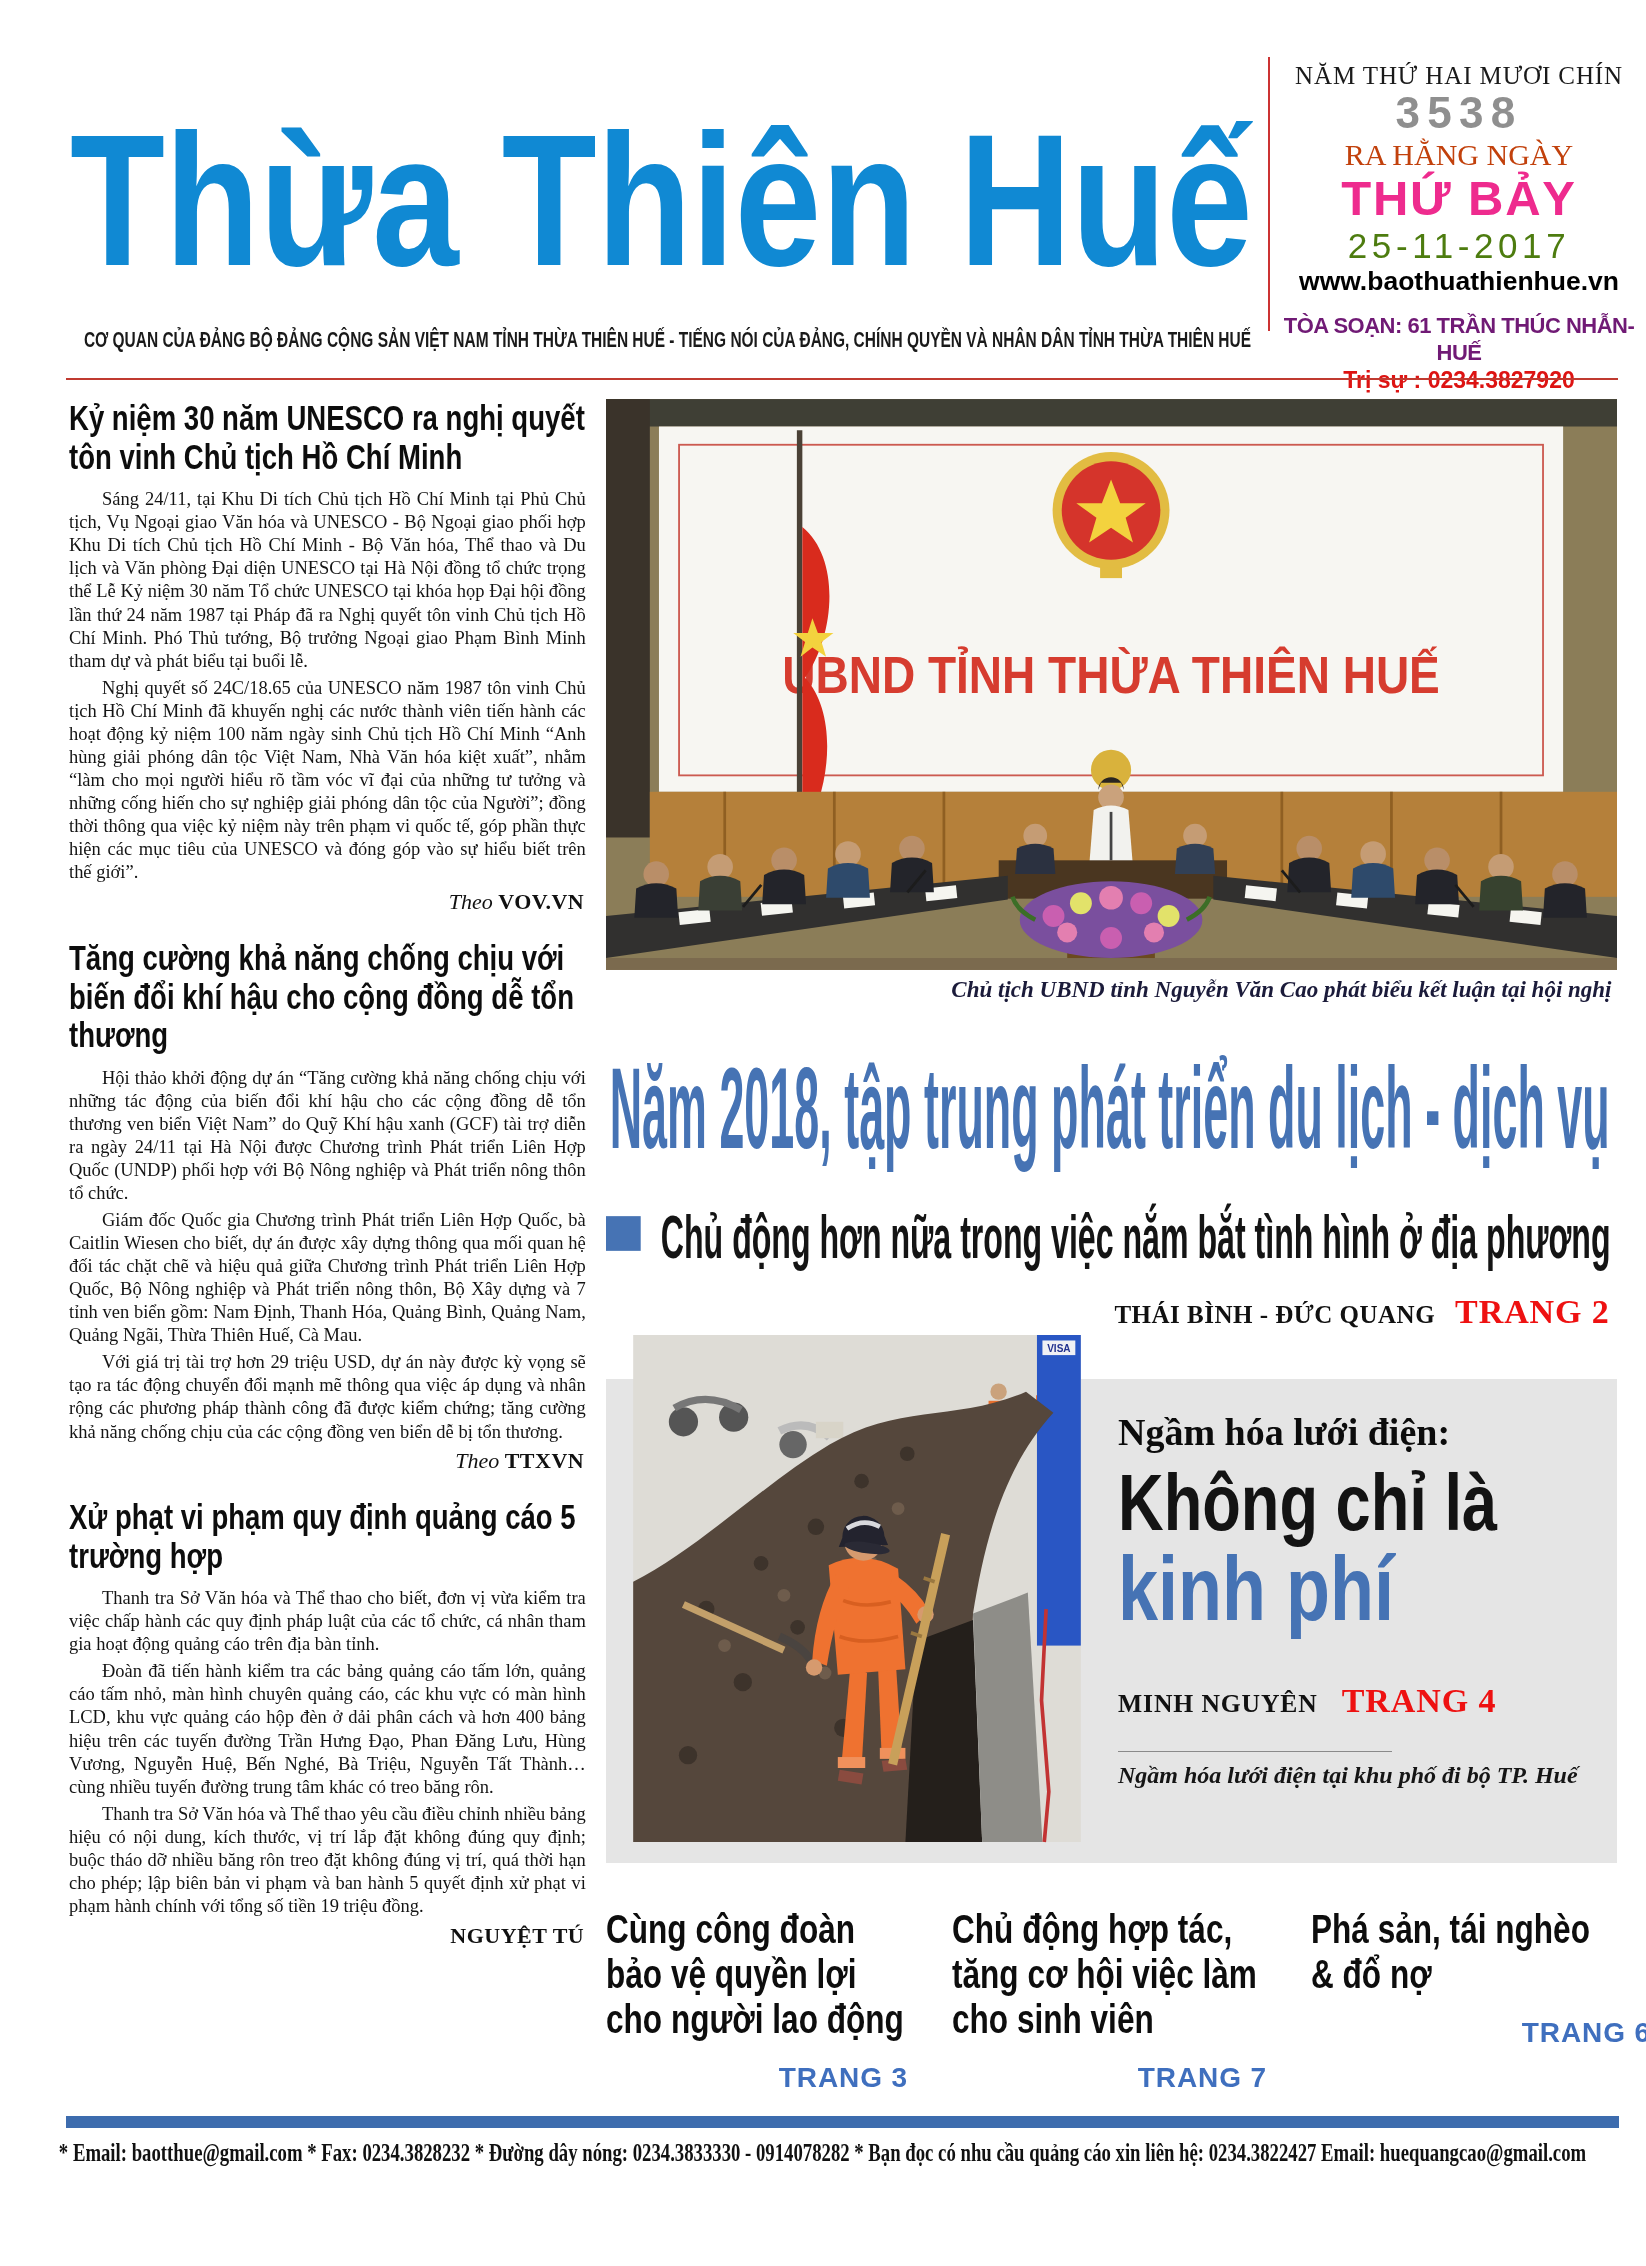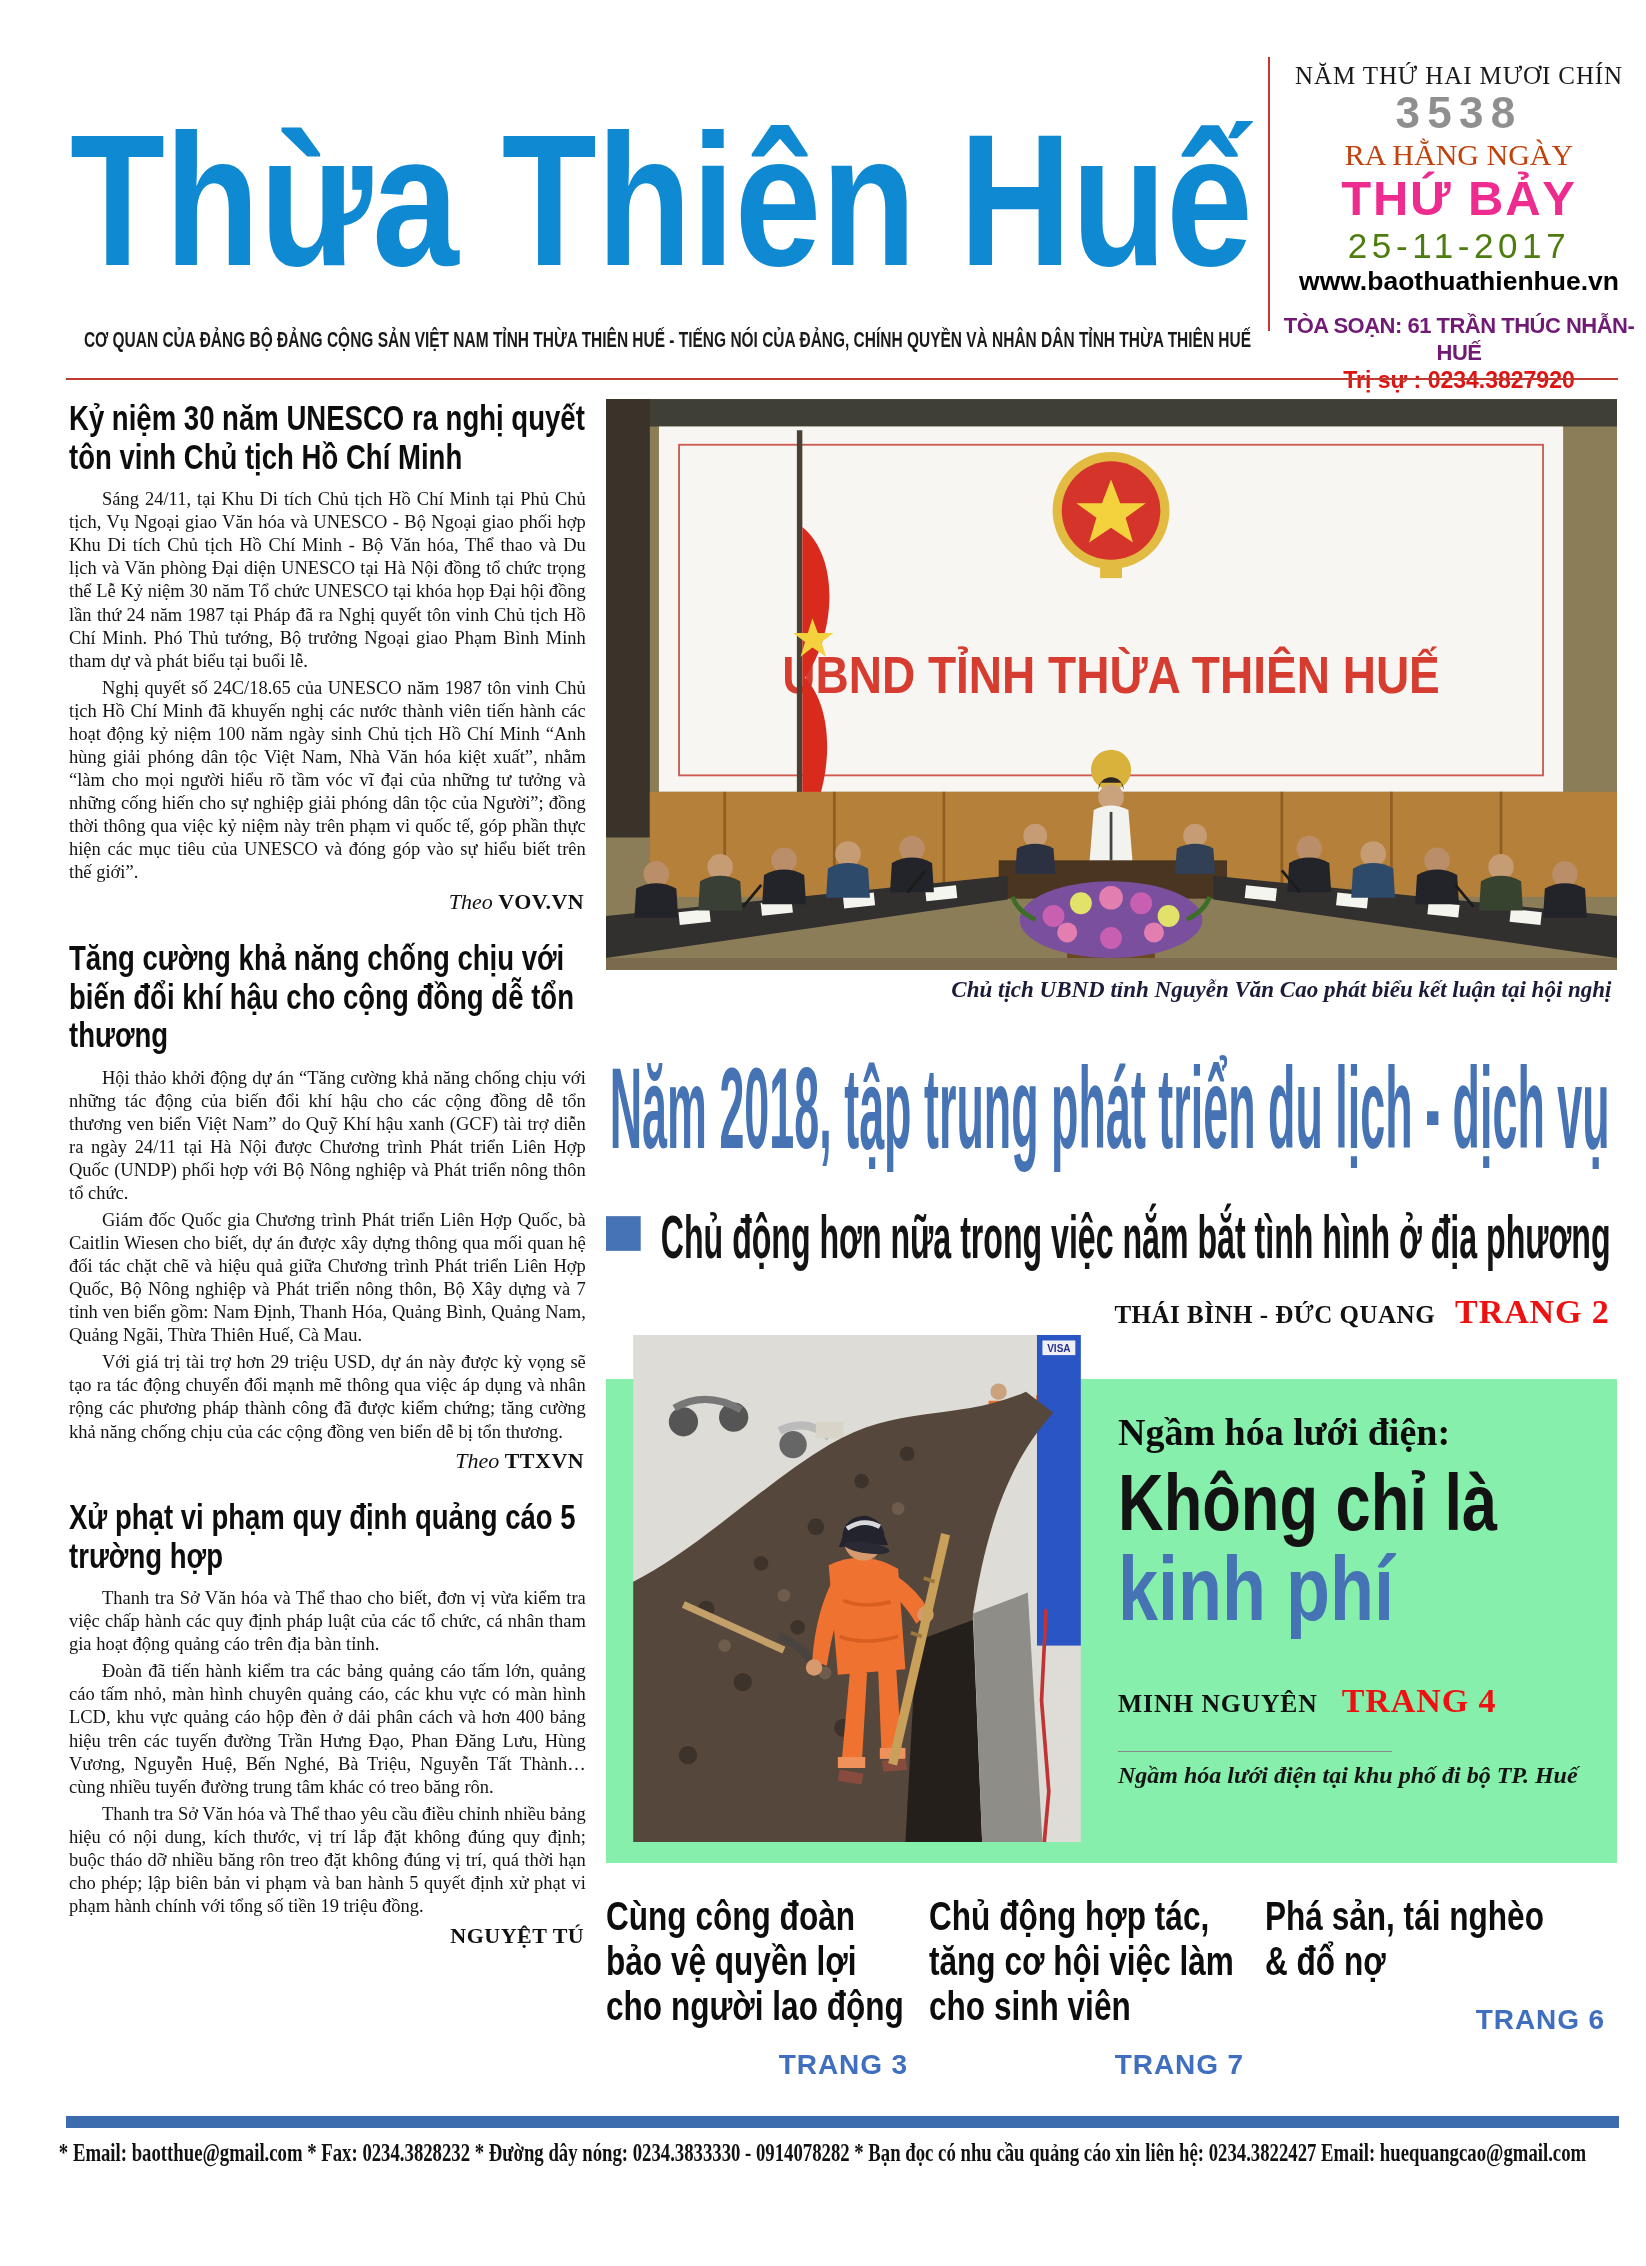--- a/index.html
+++ b/index.html
@@ -39,33 +39,33 @@
 
   
   .right-col{position:absolute;left:606px;top:399px;width:1011px;}
   .photo-caption{text-align:right;font-style:italic;font-weight:bold;font-size:23px;color:#1b1b3a;
                  margin:7.3px 5.5px 0 0;}
   .headline-svg{margin-top:5.5px;}
   .story-byline{text-align:right;margin:9.1px 7.3px 0 0;display:flex;justify-content:flex-end;align-items:baseline;gap:20px;}
   .story-authors{font-family:"Liberation Serif",serif;font-weight:bold;font-size:25px;letter-spacing:0.5px;color:#111;}
   .trang-red{font-family:"Liberation Serif",serif;font-weight:bold;font-size:34px;color:#ee1111;letter-spacing:0.9px;}
 
-  .feature-panel{position:relative;margin-top:48px;height:484px;background:#86efac;}
+  .feature-panel{position:relative;margin-top:48px;height:484px;background:#e5e5e5;}
   .worker-photo{position:absolute;left:27.4px;top:-44px;}
   .feature-text{position:absolute;left:512px;top:31px;width:475px;}
   .feature-kicker{font-family:"Liberation Serif",serif;font-weight:bold;font-size:38px;color:#0c0c0c;}
   .feature-title{width:125%;transform:scaleX(0.8);transform-origin:0 0;margin-top:9.1px;}
   .feature-line1{font-family:"Liberation Sans",sans-serif;font-weight:bold;font-size:79px;line-height:1.02;color:#131313;}
   .feature-line2{font-family:"Liberation Sans",sans-serif;font-weight:bold;font-size:90px;line-height:1.0;color:#4673b4;}
   .feature-byline{display:flex;align-items:baseline;gap:24px;margin-top:48px;}
   .feature-author{font-family:"Liberation Serif",serif;font-weight:bold;font-size:25.6px;letter-spacing:0.9px;color:#111;}
   .feature-rule{width:274px;height:0.9px;background:#8a8a8a;margin:31px 0 11px 0;}
   .feature-caption{font-style:italic;font-weight:bold;font-size:24px;color:#151515;}
 
-  .teasers{display:flex;margin-top:31px;gap:21px;}
+  .teasers{display:flex;margin-top:44px;gap:44px;}
   .teaser{display:flex;flex-direction:column;}
   .teaser-1{width:302px;}
   .teaser-2{width:315px;}
   .teaser-3{width:340px;}
   .teaser-title{width:130%;transform:scaleX(0.77);transform-origin:0 0;}
   .teaser-line{font-family:"Liberation Sans",sans-serif;font-weight:bold;font-size:41px;line-height:1.1;color:#0d0d0d;white-space:nowrap;}
   .teaser-trang{font-family:"Liberation Sans",sans-serif;font-weight:bold;font-size:28px;color:#3f6fbe;
                 text-align:right;margin-top:20px;letter-spacing:0.9px;}
 
   

